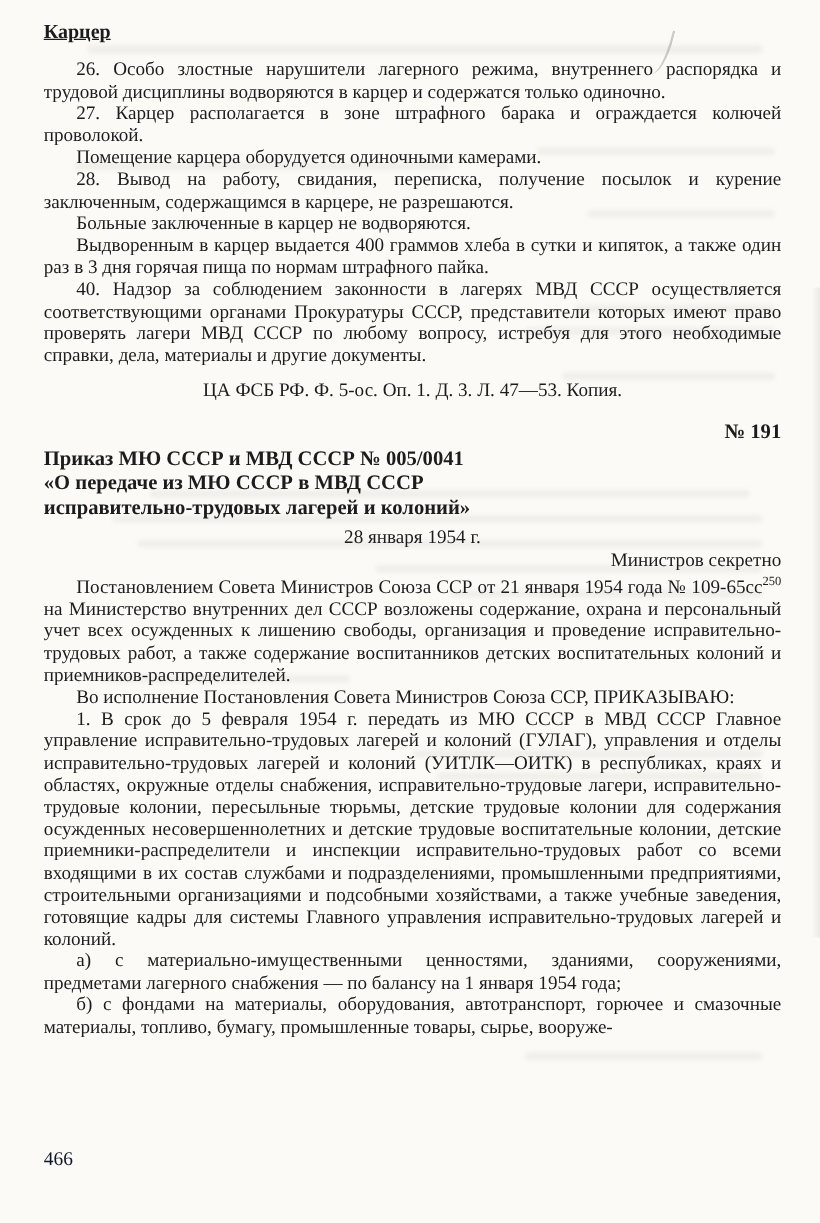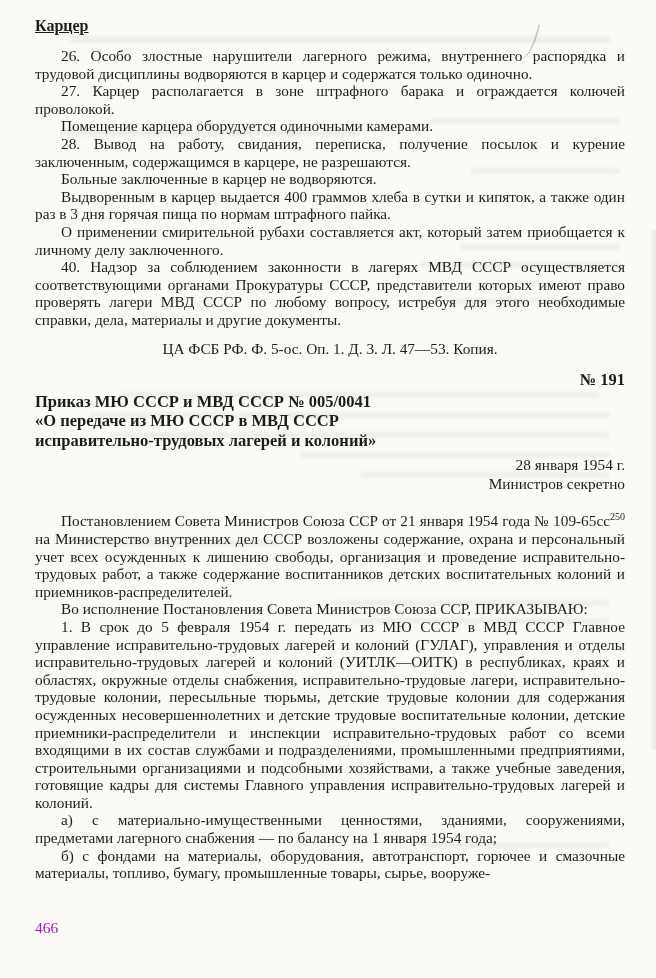--- a/index.html
+++ b/index.html
@@ -42,28 +42,28 @@
   .doc-title{
     font-weight:bold;
     font-size:16.5px;
     line-height:19.5px;
     text-align:left;
   }
   .right-line{
     text-align:right;
     margin:1px 0;
   }
-  .right-line.first{margin-top:6px;}
-  .body-start{margin-top:20px;}
+  .right-line.first{margin-top:6px;text-align:center;}
+  .body-start{margin-top:4px;}
   sup{font-size:10px;line-height:0;}
   .page-number{
     position:absolute;
     left:35px;top:919px;
     font-size:15.5px;
-    color:#a21caf;
+    color:#0f172a;
   }
   
   .bleed{
     position:absolute;
     background:#8e8d83;
     opacity:0.10;
     filter:blur(1.6px);
     border-radius:3px;
     pointer-events:none;
   }
@@ -113,21 +113,20 @@
 <div class="page">
 
   <h1 class="section-title">Карцер</h1>
 
   <p class="ind">26. Особо злостные нарушители лагерного режима, внутреннего распорядка и трудовой дисциплины водворяются в карцер и содержатся только одиночно.</p>
   <p class="ind">27. Карцер располагается в зоне штрафного барака и ограждается колючей проволокой.</p>
   <p class="ind">Помещение карцера оборудуется одиночными камерами.</p>
   <p class="ind">28. Вывод на работу, свидания, переписка, получение посылок и курение заключенным, содержащимся в карцере, не разрешаются.</p>
   <p class="ind">Больные заключенные в карцер не водворяются.</p>
   <p class="ind">Выдворенным в карцер выдается 400 граммов хлеба в сутки и кипяток, а также один раз в 3 дня горячая пища по нормам штрафного пайка.</p>
-  <p class="ind">О применении смирительной рубахи составляется акт, который затем приобщается к личному делу заключенного.</p>
   <p class="ind">40. Надзор за соблюдением законности в лагерях МВД СССР осуществляется соответствующими органами Прокуратуры СССР, представители которых имеют право проверять лагери МВД СССР по любому вопросу, истребуя для этого необходимые справки, дела, материалы и другие документы.</p>
 
   <p class="archive">ЦА ФСБ РФ. Ф. 5-ос. Оп. 1. Д. 3. Л. 47—53. Копия.</p>
 
   <p class="doc-number">№ 191</p>
   <p class="doc-title">Приказ МЮ СССР и МВД СССР № 005/0041</p>
   <p class="doc-title">«О передаче из МЮ СССР в МВД СССР</p>
   <p class="doc-title">исправительно-трудовых лагерей и колоний»</p>
 
   <p class="right-line first">28 января 1954 г.</p>

